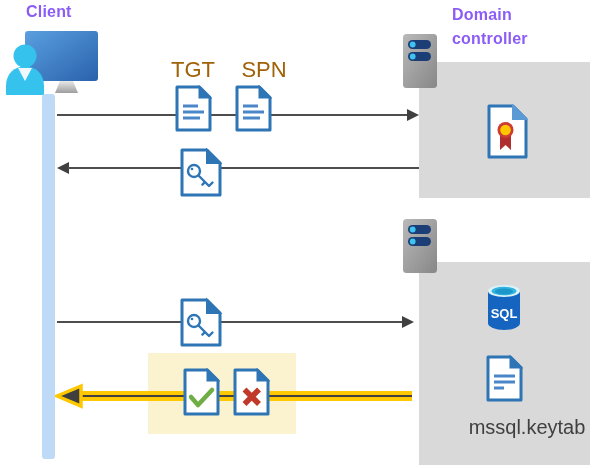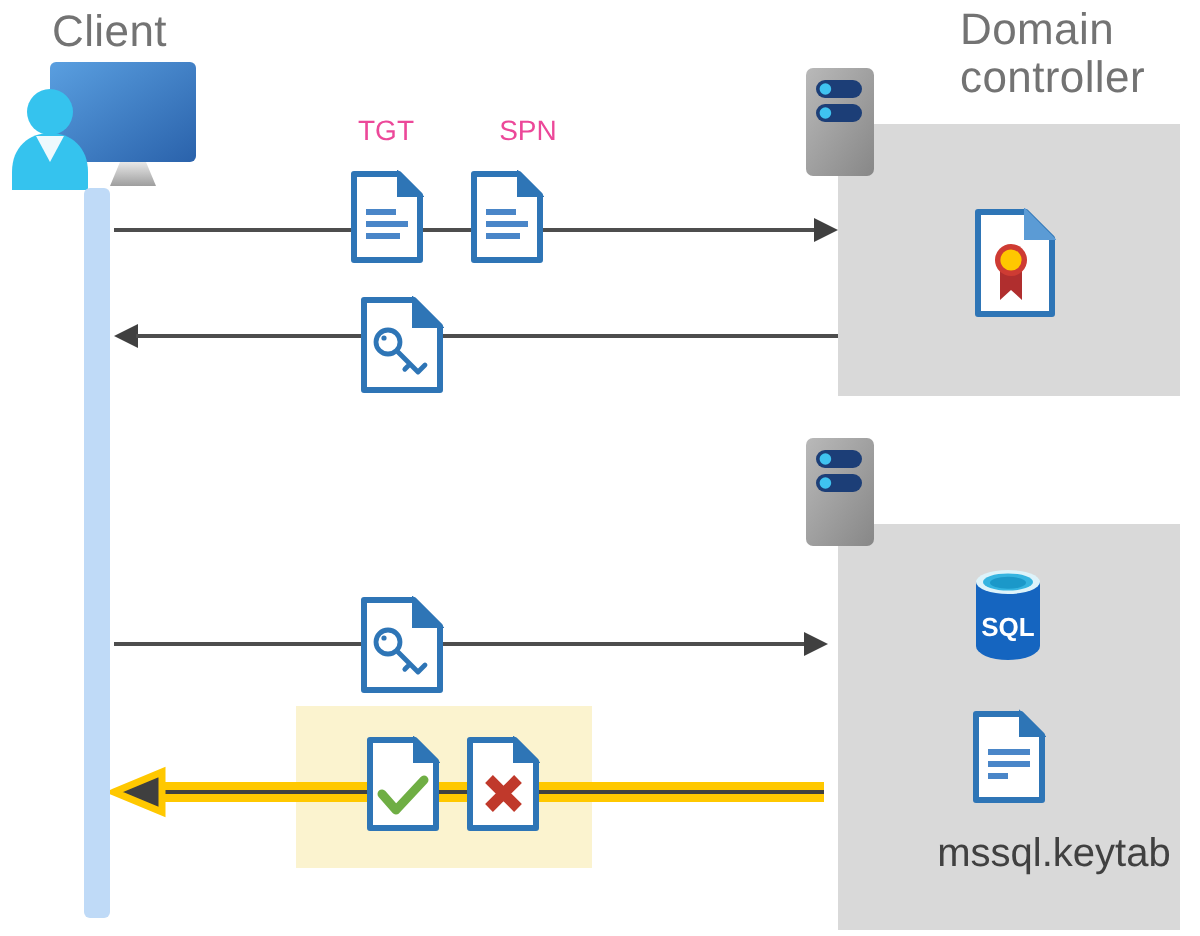--- a/index.html
+++ b/index.html
@@ -1,22 +1,22 @@
 <!DOCTYPE html>
 <html><head>
 <meta charset="utf-8">
 <style>
   html,body{margin:0;padding:0;background:#fff;}
   .canvas{
     position:relative;width:600px;height:468px;background:#ffffff;
     font-family:"Liberation Sans",sans-serif;overflow:hidden;
   }
   .abs{position:absolute;}
-  .title{font-weight:normal;color:#737373;font-size:22px;letter-spacing:.2px;}
-  .sub{color:#ec4899;font-size:14px;}
+  .title{font-weight:bold;color:#8b5cf6;font-size:16px;letter-spacing:.2px;}
+  .sub{color:#a16207;font-size:22px;}
   .caption{color:#404040;font-size:20px;}
   .graybox{background:#D9D9D9;}
   .hline{height:2px;background:#4D4D4D;}
   .arr-right{width:0;height:0;border-top:6px solid transparent;border-bottom:6px solid transparent;border-left:12px solid #404040;}
   .arr-left{width:0;height:0;border-top:6px solid transparent;border-bottom:6px solid transparent;border-right:12px solid #404040;}
   .client-bar{background:#BFDAF7;border-radius:3px;}
   .hl-box{background:#FBF3CF;}
   .hl-band{background:#FFC800;}
   .hl-band .core{position:absolute;left:0;right:0;top:4px;height:2px;background:#404040;}
   .center{text-align:center;}
@@ -116,21 +116,21 @@
 
   <div class="abs title" style="left:26px;top:3px;">Client</div>
   <svg class="abs" style="left:3px;top:27px;" width="100" height="70">
       <use href="#sym-client"></use>
     </svg>
   <div class="abs client-bar" style="left:42px;top:94px;width:13px;height:365px;"></div>
 
   <svg class="abs" style="left:402px;top:33px;" width="36" height="56">
       <use href="#sym-server"></use>
     </svg>
-  <div class="abs title" style="left:480px;top:3px;width:120px;line-height:24px;">Domain controller</div>
+  <div class="abs title" style="left:452px;top:3px;width:120px;line-height:24px;">Domain controller</div>
 
   <svg class="abs" style="left:402px;top:218px;" width="36" height="56">
       <use href="#sym-server"></use>
     </svg>
 
   <div class="abs sub center" style="left:170px;top:57px;width:46px;">TGT</div>
   <div class="abs sub center" style="left:241px;top:57px;width:46px;">SPN</div>
   <div class="abs hline" style="left:57px;top:114px;width:351px;"></div>
   <div class="abs arr-right" style="left:407px;top:109px;"></div>
   <svg class="abs" style="left:175px;top:85px;" width="37" height="47">

